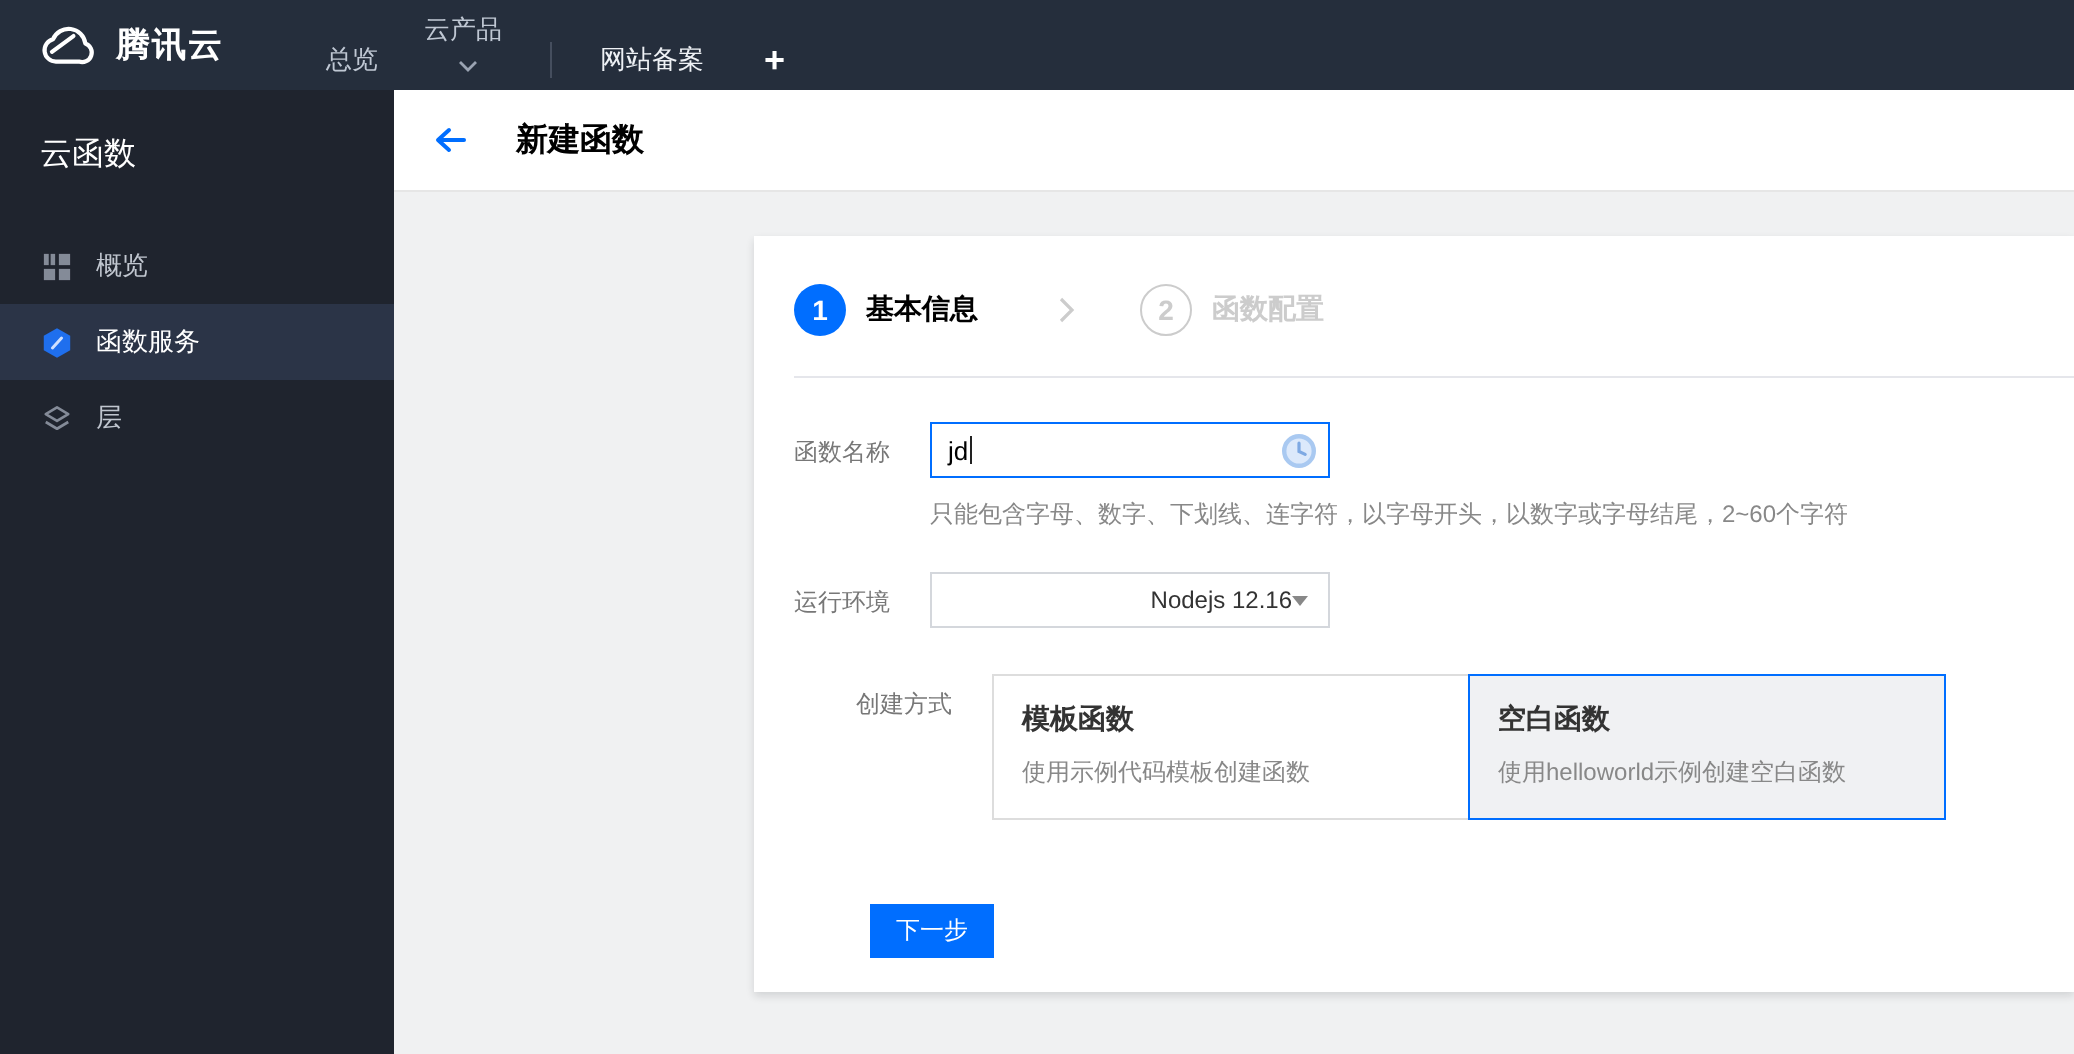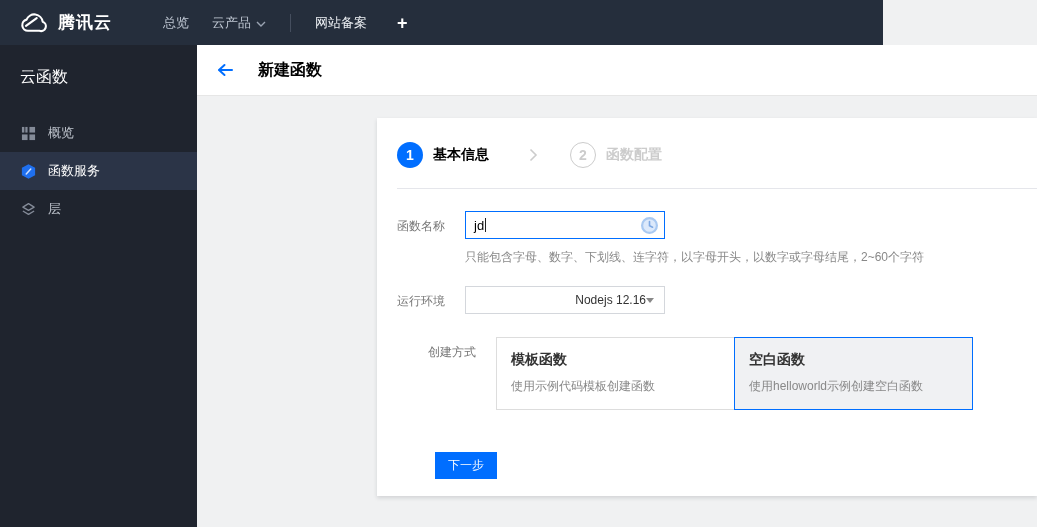--- a/index.html
+++ b/index.html
@@ -3,29 +3,29 @@
 <meta charset="utf-8">
 <style>
   * { margin:0; padding:0; box-sizing:border-box; }
   html,body { width:1037px; height:527px; overflow:hidden; }
   body {
     font-family:"Liberation Sans","DejaVu Sans",sans-serif;
     background:#f0f1f2; position:relative; color:#333;
   }
   
   .topbar {
-    position:absolute; top:0; left:0; width:883px; height:45px;
+    position:absolute; top:0; left:0; width:1037px; height:45px;
     background:#252e3c; display:flex; align-items:center; z-index:30;
   }
   .logo { display:flex; align-items:center; padding-left:17px; cursor:pointer; }
   .brand { color:#fff; font-size:17px; font-weight:bold; margin-left:8px; letter-spacing:1px; }
   .topnav { display:flex; align-items:flex-end; margin-left:51px; }
   .nav-item { font-size:13px; color:#bfc7d3; cursor:pointer; }
   .nav-item.bright { color:#eef1f5; }
-  .nav-gap { margin-left:23px; }
+  .nav-gap { margin-left:23px;flex-direction:column; }
   .nav-caret { margin-left:5px; display:inline-block; }
   .nav-sep { width:1px; height:18px; background:#454e5e; margin:0 24px; }
   .nav-plus { color:#fff; font-size:18px; font-weight:bold; margin-left:30px; cursor:pointer; line-height:1; }
   
   .sidebar {
     position:absolute; top:45px; left:0; width:197px; height:482px;
     background:#1f242e; z-index:20;
   }
   .sidebar-title { color:#fff; font-size:16px; font-weight:normal; padding:22px 0 0 20px; }
   .side-menu { margin-top:26px; }

